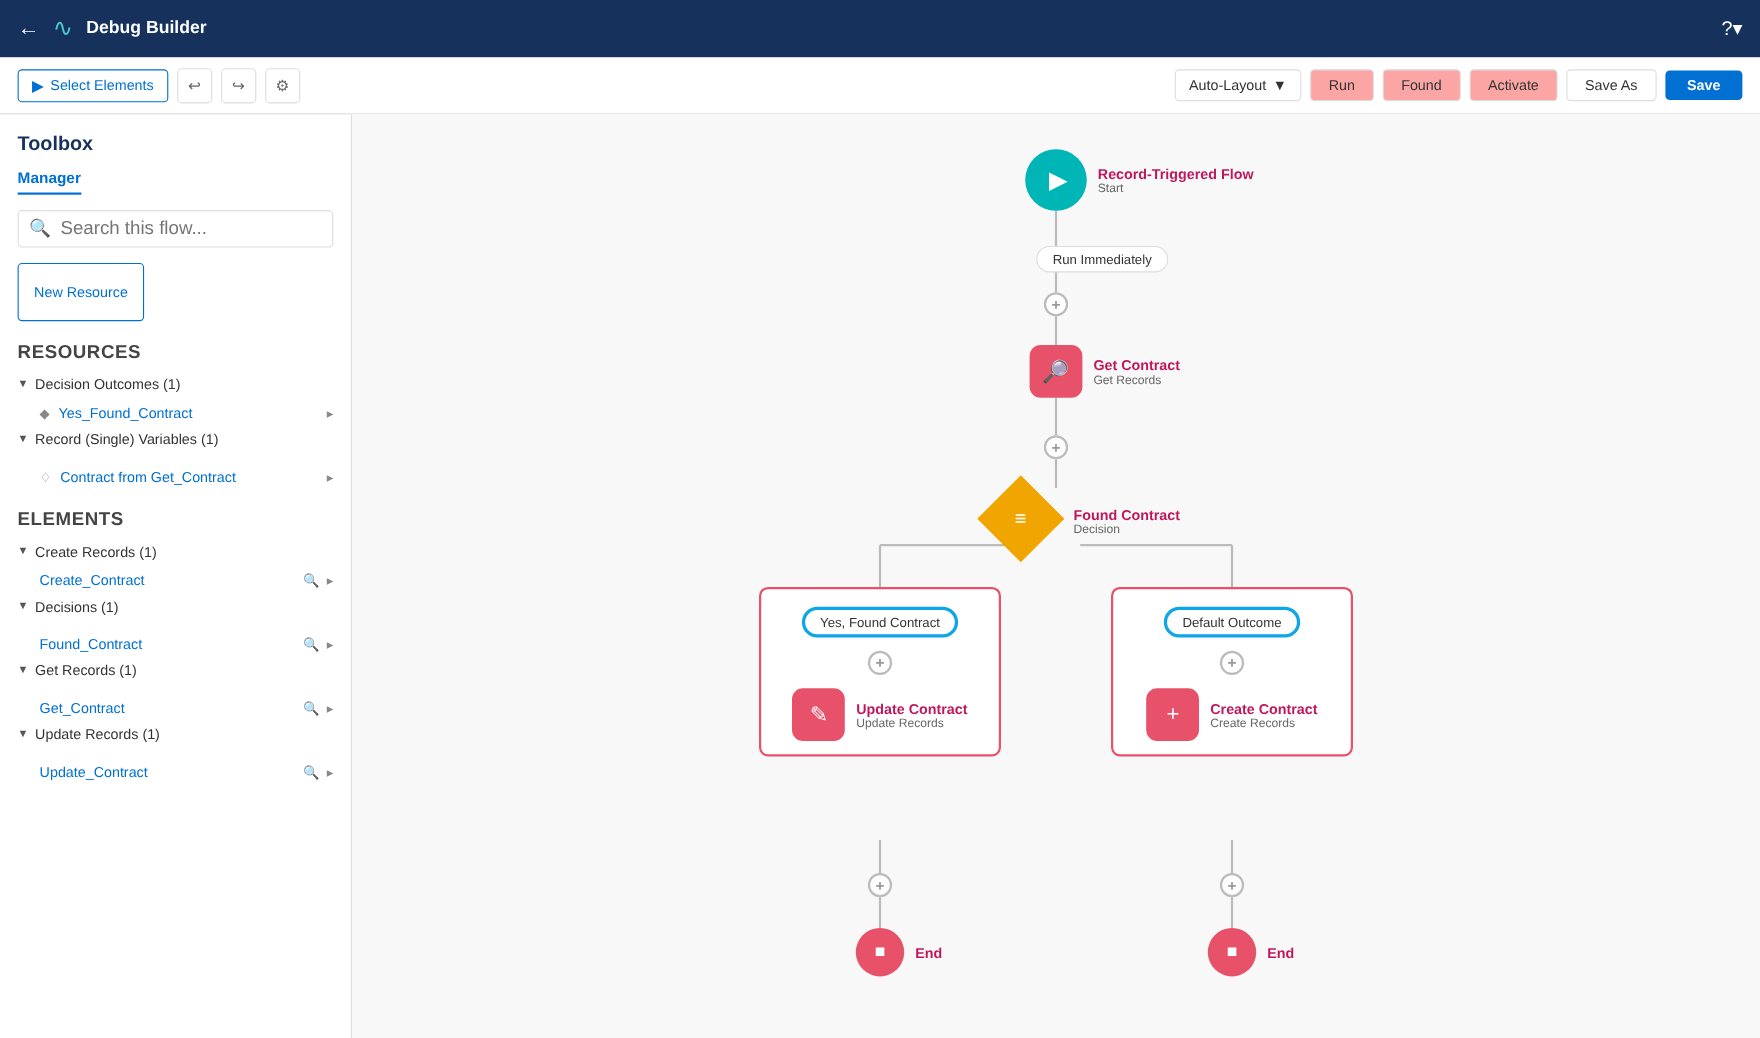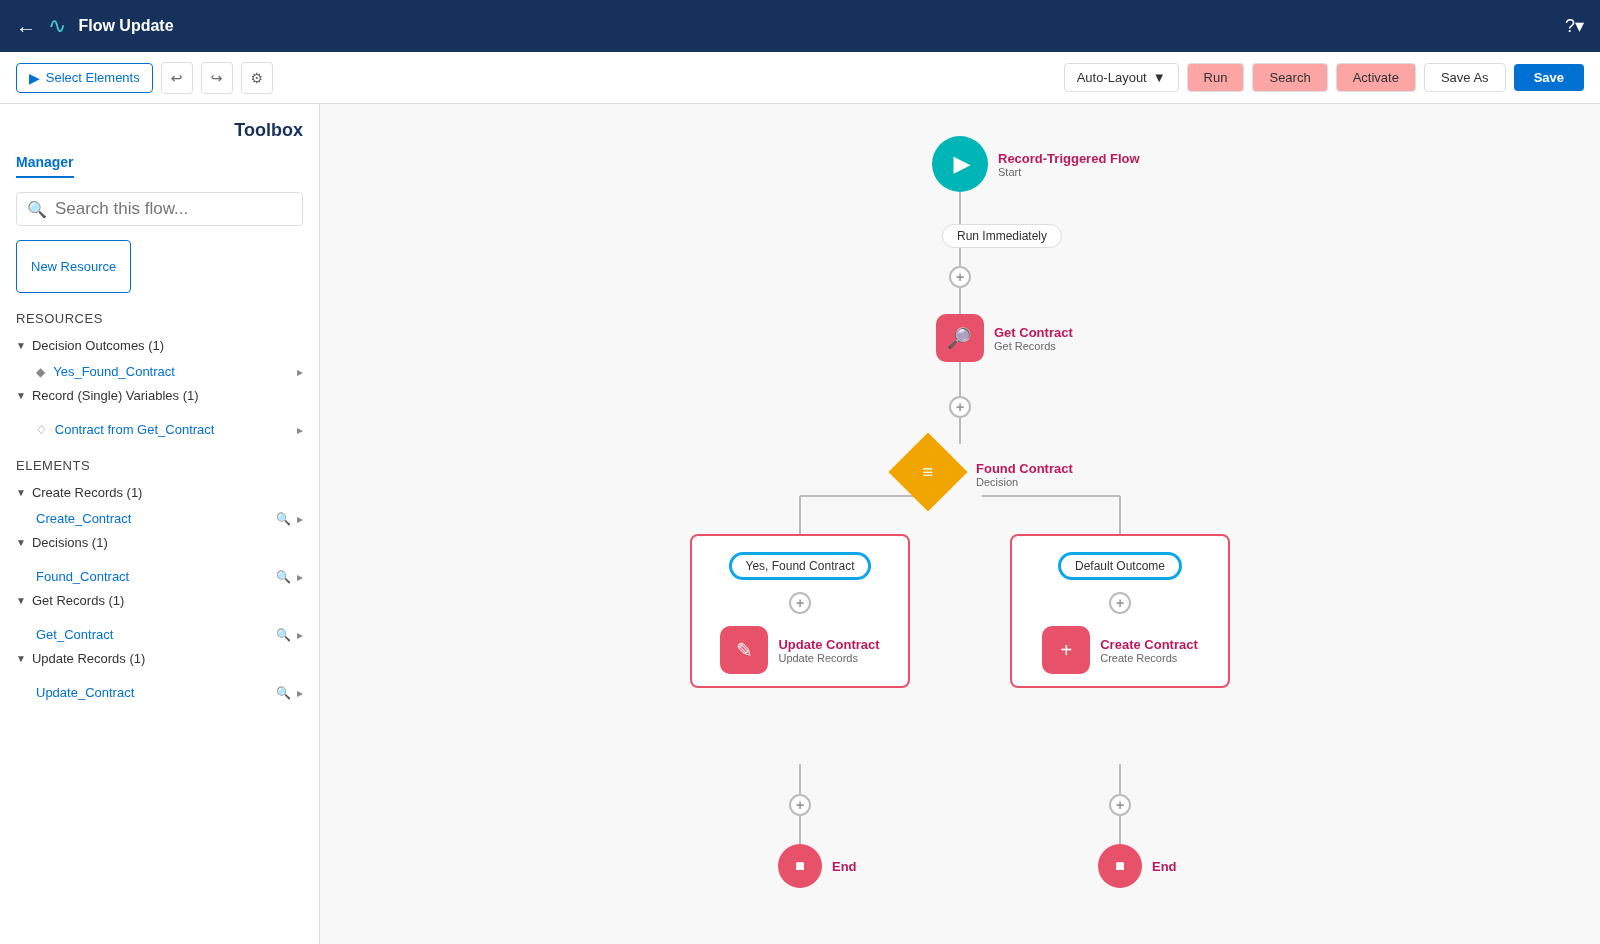--- a/index.html
+++ b/index.html
@@ -73,39 +73,39 @@
 
     
     .sidebar {
       width: 320px;
       background: white;
       border-right: 1px solid #ddd;
       overflow-y: auto;
       padding: 16px;
       flex-shrink: 0;
     }
-    .toolbox-title { font-size: 18px; font-weight: 600; color: #16325c; margin-bottom: 12px; text-align: right; }
+    .toolbox-title { font-size: 18px; font-weight: 600; color: #16325c; margin-bottom: 12px; }
     .manager-tab {
       font-size: 14px; font-weight: 600; color: #0070d2;
       border-bottom: 2px solid #0070d2; padding-bottom: 6px; margin-bottom: 14px;
       display: inline-block;
     }
     .search-box {
       display: flex; align-items: center; gap: 8px;
       border: 1px solid #ddd; border-radius: 4px; padding: 6px 10px;
       margin-bottom: 14px;
     }
     .search-box input { border: none; outline: none; font-size: 17px; width: 100%; color: #666; }
     .new-resource-btn {
       border: 1px solid #0070d2; color: #0070d2; background: white;
       padding: 18px 14px; border-radius: 4px; cursor: pointer; font-size: 13px;
       margin-bottom: 18px;
     }
     .section-label {
-      font-size: 13px; font-weight: 400; color: #444; letter-spacing: 0.5px;
+      font-size: 17px; font-weight: 700; color: #444; letter-spacing: 0.5px;
       text-transform: uppercase; margin-bottom: 8px;
     }
     .collapse-row {
       display: flex; align-items: center; gap: 6px; cursor: pointer;
       padding: 4px 0; font-size: 13px; color: #333; margin-bottom: 2px;
     }
     .collapse-icon { font-size: 10px; color: #555; }
     .resource-item {
       display: flex; align-items: center; padding: 5px 0 5px 20px;
       font-size: 13px; color: #0070d2; cursor: pointer;
@@ -214,42 +214,42 @@
       min-height: 900px;
     }
   </style>
 </head>
 <body>
 
 <div class="top-nav">
   <div class="top-nav-left">
     <span class="back-icon">←</span>
     <span class="flow-icon">∿</span>
-    <span class="nav-title">Flow Update</span>
+    <span class="nav-title">Debug Builder</span>
   </div>
   <span class="help-icon">?▾</span>
 </div>
 
 <div class="toolbar">
   <div class="toolbar-left">
     <button class="select-elements-btn">
       <span style="color:#0070d2;font-size:14px;">▶</span>
       <span>Select Elements</span>
     </button>
     <button class="icon-btn">↩</button>
     <button class="icon-btn">↪</button>
     <button class="icon-btn">⚙</button>
   </div>
   <div class="toolbar-right">
     <button class="auto-layout-btn">
       <span>Auto-Layout</span>
       <span>▼</span>
     </button>
     <button class="run-btn">Run</button>
-    <button class="debug-btn">Search</button>
+    <button class="debug-btn">Found</button>
     <button class="activate-btn">Activate</button>
     <button class="save-as-btn">Save As</button>
     <button class="save-btn">Save</button>
   </div>
 </div>
 
 <div class="main-layout">
 
   <div class="sidebar">
     <div class="toolbox-title">Toolbox</div>

